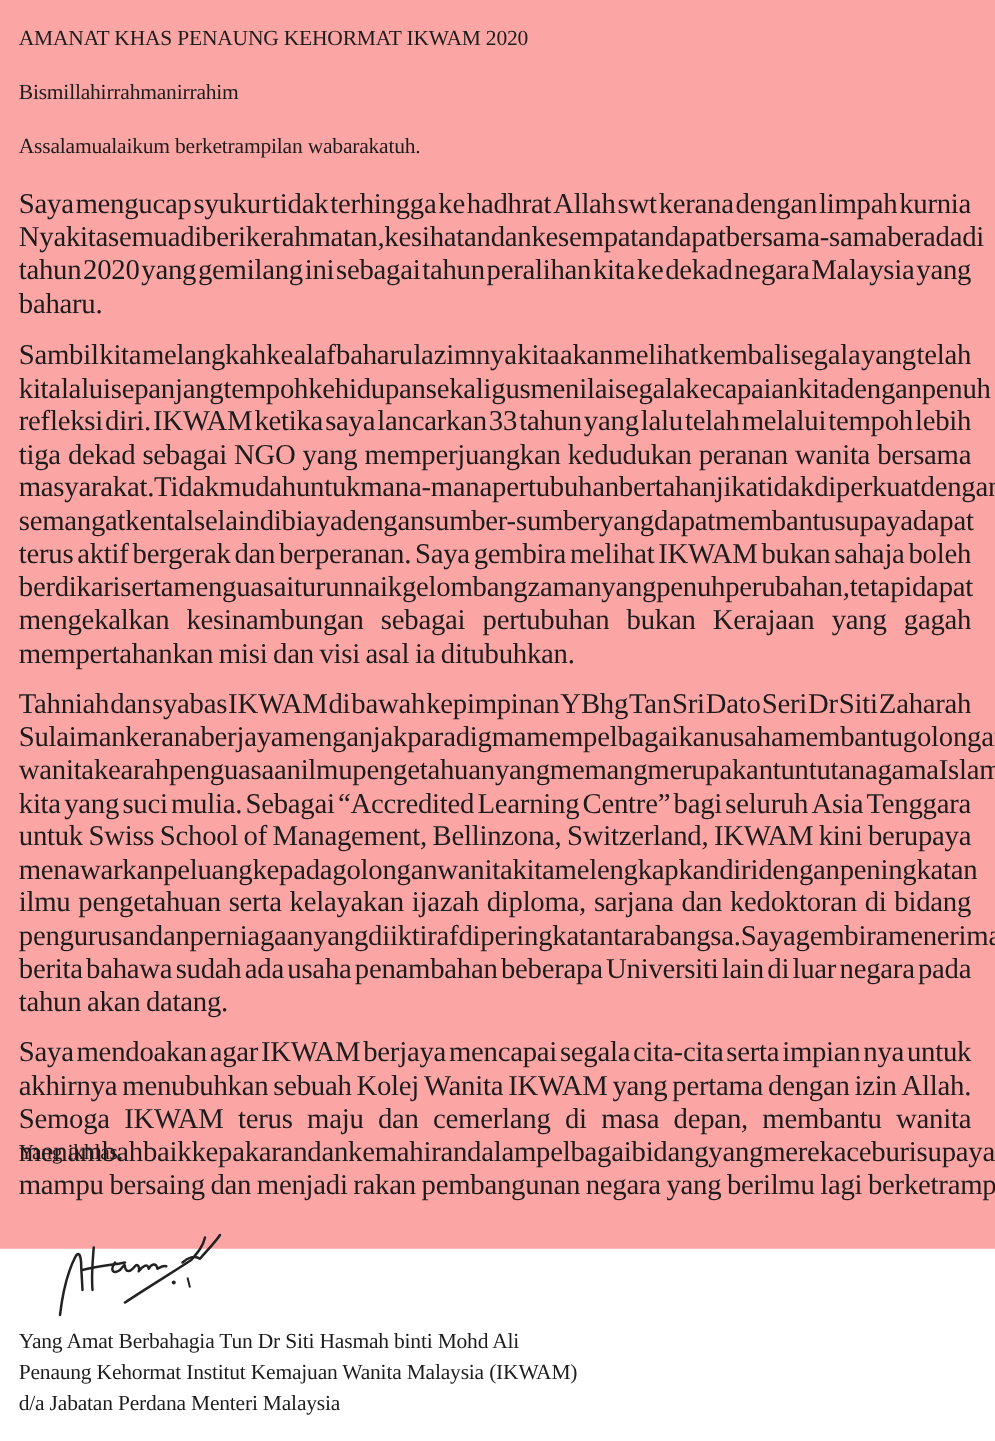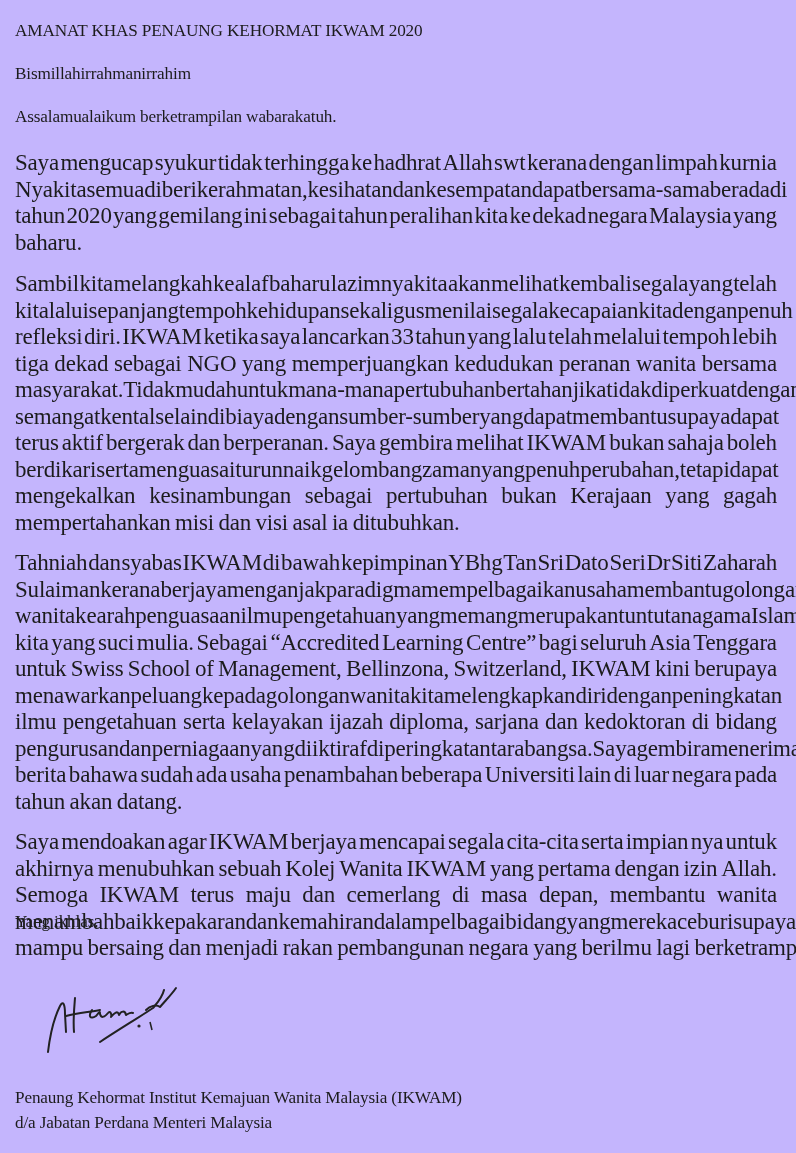--- a/index.html
+++ b/index.html
@@ -12,22 +12,22 @@
     height: 1153px;
     overflow: hidden;
     position: relative;
     font-family: "Liberation Serif", "DejaVu Serif", serif;
     color: #1c1c1c;
   }
   .page {
     position: absolute;
     left: 0; top: 0;
     width: 796px;
-    height: 1153px;
-    background: #c4b5fd;
+    height: 999px;
+    background: #fca5a5;
   }
   .line {
     position: absolute;
     left: 15px;
     font-size: 17.2px;
     line-height: 22px;
     white-space: nowrap;
     letter-spacing: -0.15px;
     transform-origin: 0 0;
   }
@@ -460,16 +460,17 @@
       <path d="M37,18 C36,30 35,40 36,52"></path>
       <path d="M28,36 C40,33 52,32 62,30"></path>
       <path d="M54,30 C50,36 52,40 58,36 C61,33 62,30 62,34 C63,38 66,38 70,33 C72,30 74,34 73,37 C76,33 80,30 81,35 C83,31 87,30 88,35 C90,34 92,32 95,33"></path>
       <path d="M62,62 C80,50 100,38 115,28 C120,22 124,18 126,10"></path>
       <path d="M108,30 C112,26 118,24 122,27 C128,20 134,14 138,8"></path>
     </g>
     <circle cx="101" cy="46" r="1.6" fill="#222"></circle>
     <path d="M112,42 L114,50" stroke="#222" stroke-width="1.6" fill="none"></path>
   </svg>
 
+  <div class="line" style="top:1062px;">Yang Amat Berbahagia Tun Dr Siti Hasmah binti Mohd Ali</div>
   <div class="line" style="top:1087px;">Penaung Kehormat Institut Kemajuan Wanita Malaysia (IKWAM)</div>
   <div class="line" style="top:1112px;">d/a Jabatan Perdana Menteri Malaysia</div>
 
 </div>
 
 </body></html>

